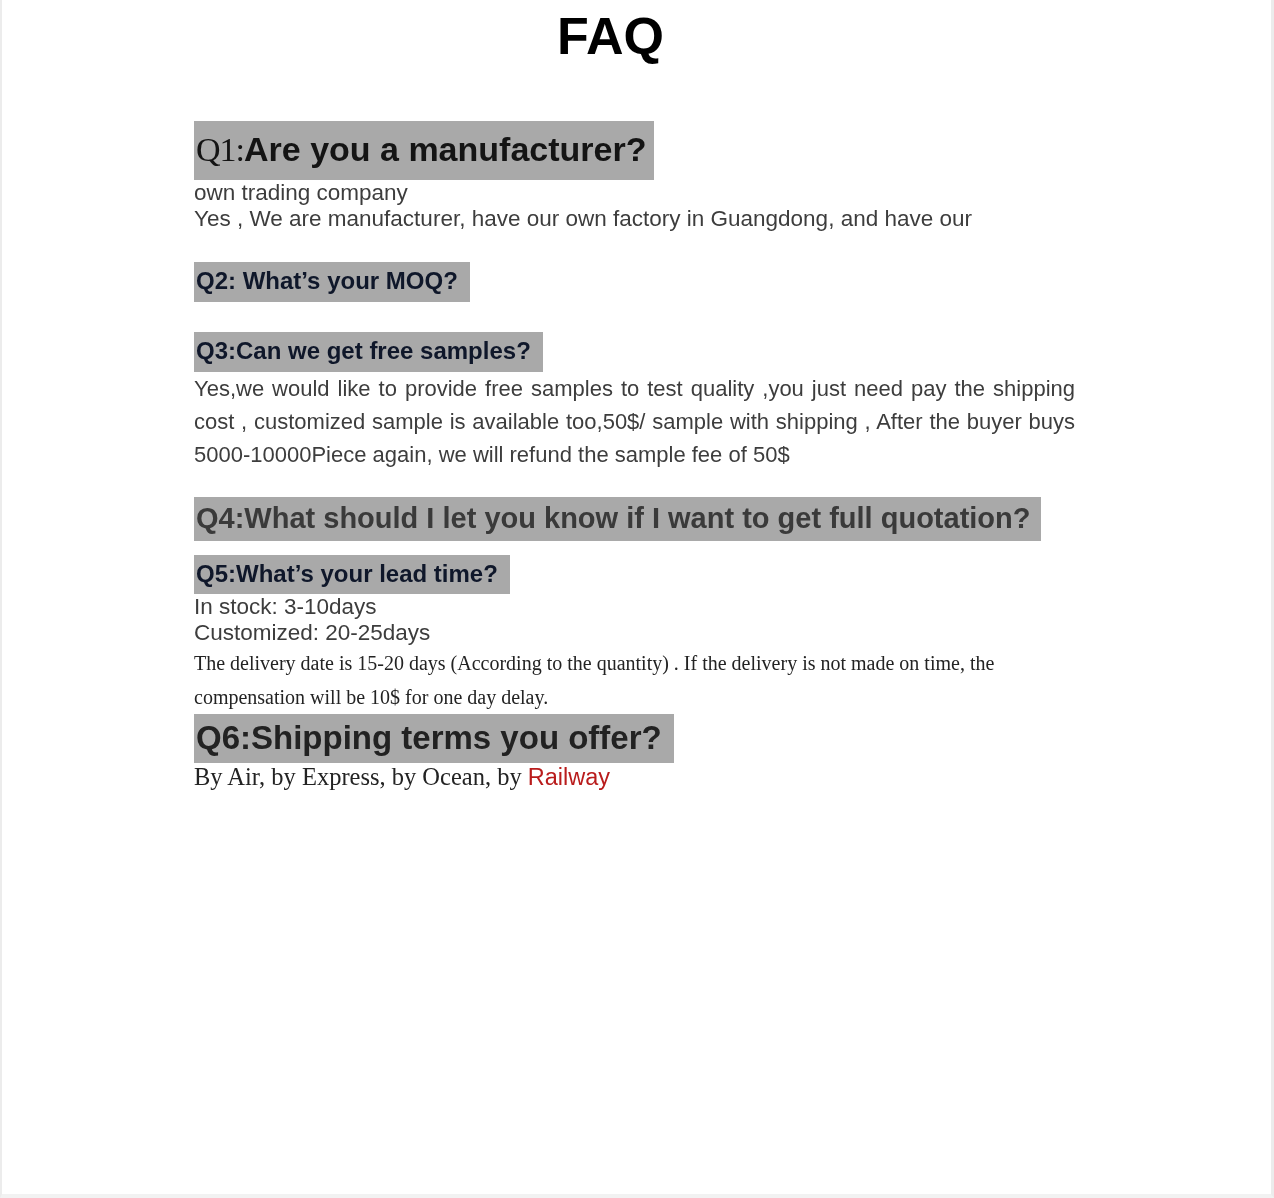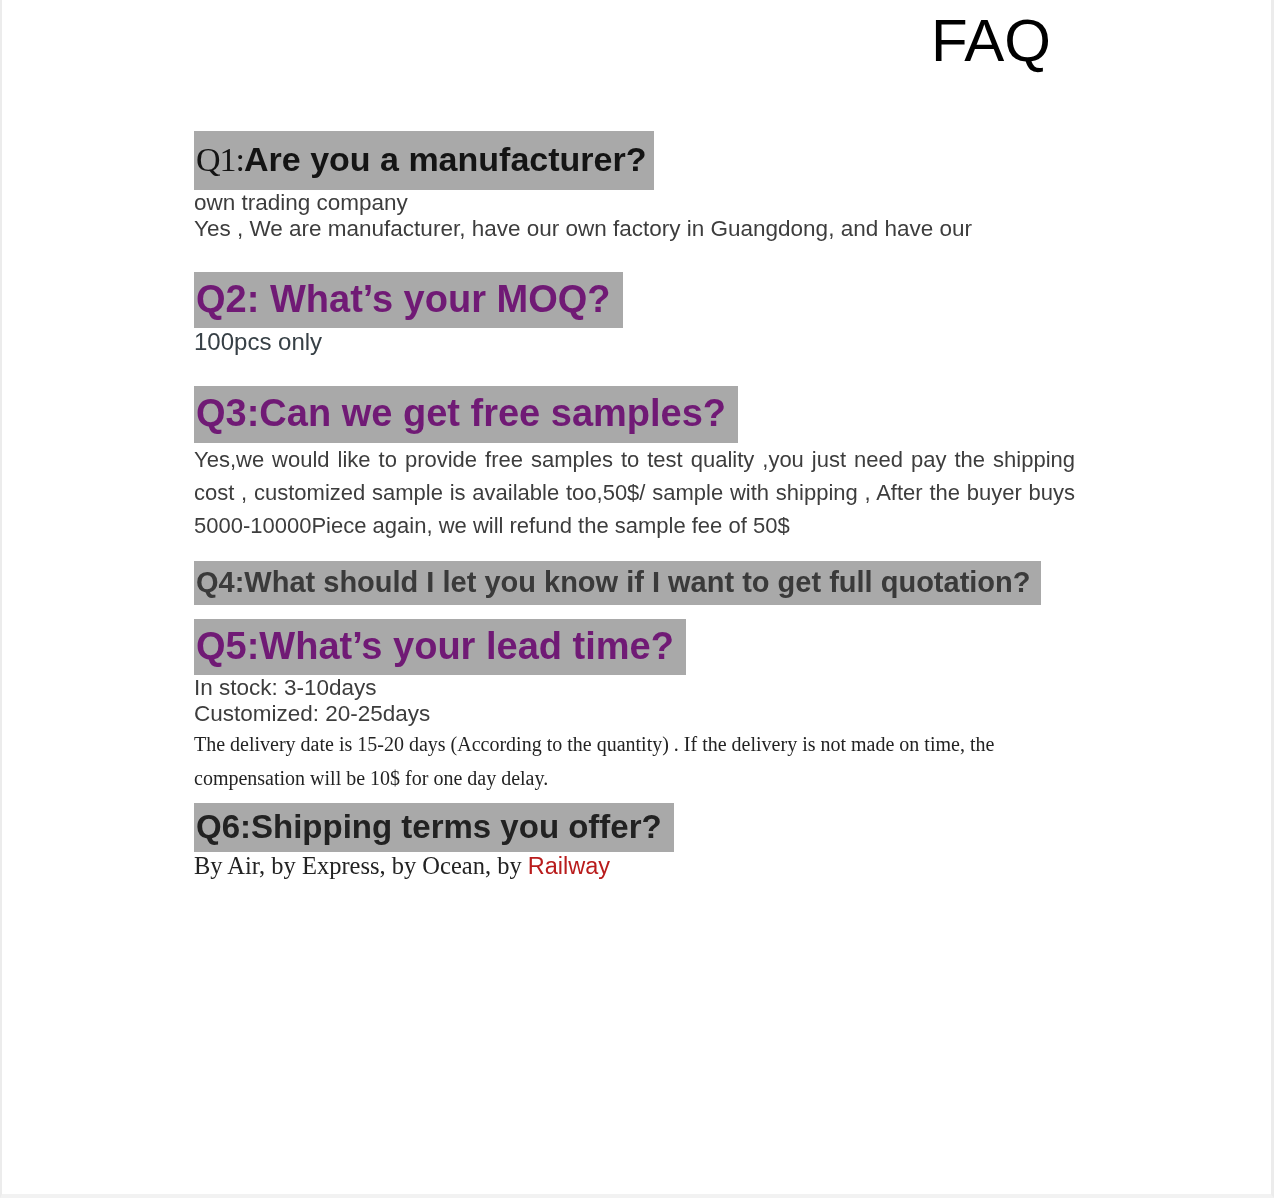--- a/index.html
+++ b/index.html
@@ -13,50 +13,50 @@
     box-sizing: border-box;
     font-family: "Liberation Sans", sans-serif;
     overflow: hidden;
   }
   .content {
     padding: 0 196px 0 192px;
   }
   .title {
     margin: 6px 0 0 0;
     font-family: "Liberation Sans", sans-serif;
-    font-weight: 400;
-    font-size: 60px;
+    font-weight: 700;
+    font-size: 52px;
     line-height: 1.18;
     color: #000000;
-    text-align: right;
+    text-align: center;
     transform: translateX(-24px);
   }
   .qh-wrap { line-height: 0; }
   h2.qh {
     display: inline-block;
     margin: 0;
     background: #a9a9a9;
     font-family: "Liberation Sans", sans-serif;
     font-weight: 700;
     line-height: 1.2;
   }
   
   .s1 .qh-wrap { margin-top: 54px; }
   .qh1 { font-size: 34px; padding: 8px 8px 9px 2px; color: #141414; }
   .qh1 .qlabel { font-family: "Liberation Serif", serif; font-weight: 400; letter-spacing: -1px; }
   
   .s2 .qh-wrap { margin-top: 30px; }
   .s3 .qh-wrap { margin-top: 30px; }
   .s5 .qh-wrap { margin-top: 14px; }
-  .qh2, .qh3, .qh5 { font-size: 38px; padding: 5px 12px 6px 2px; color: #701a75; }
+  .qh2, .qh3, .qh5 { font-size: 24px; padding: 5px 12px 6px 2px; color: #0f172a; }
   
-  .s4 .qh-wrap { margin-top: 19px; }
+  .s4 .qh-wrap { margin-top: 26px; }
   .qh4 { font-size: 29px; padding: 4px 10px 5px 2px; color: #3a3a3a; }
   
-  .s6 .qh-wrap { margin-top: 8px; }
+  .s6 .qh-wrap { }
   .qh6 { font-family: "Liberation Serif", serif; font-size: 33px; padding: 4px 12px 5px 2px; color: #222222; }
 
   p.ans { margin: 0; }
   .sans { font-family: "Liberation Sans", sans-serif; font-size: 22.5px; color: #3d3d3d; }
   .serif { font-family: "Liberation Serif", serif; color: #232323; }
 
   .a1l1 { margin-top: 28px; }
   .a1l2 { margin-top: 40px; }
   .a2   { margin-top: 31px; font-size: 24px; color: #374046; }
   .a3   { margin-top: 14px; text-align: justify; line-height: 33px; font-size: 22px; }
@@ -79,21 +79,20 @@
       <h2 class="qh qh1"><span class="qlabel">Q1:</span><span class="qtext">Are you a manufacturer?</span></h2>
     </div>
     <p class="ans sans a1l2">own trading company</p>
     <p class="ans sans a1l1">Yes , We are manufacturer, have our own factory in Guangdong, and have our</p>
   </section>
 
   <section class="s2">
     <div class="qh-wrap">
       <h2 class="qh qh2"><span class="qlabel">Q2:</span><span class="qtext"> What’s your MOQ?</span></h2>
     </div>
-    <p class="ans sans a2">100pcs only</p>
   </section>
 
   <section class="s3">
     <div class="qh-wrap">
       <h2 class="qh qh3"><span class="qlabel">Q3:</span><span class="qtext">Can we get free samples?</span></h2>
     </div>
     <p class="ans sans a3">Yes,we would like to provide free samples to test quality ,you just need pay the shipping cost , customized sample is available too,50$/ sample with shipping , After the buyer buys 5000-10000Piece again, we will refund the sample fee of 50$</p>
   </section>
 
   <section class="s4">

